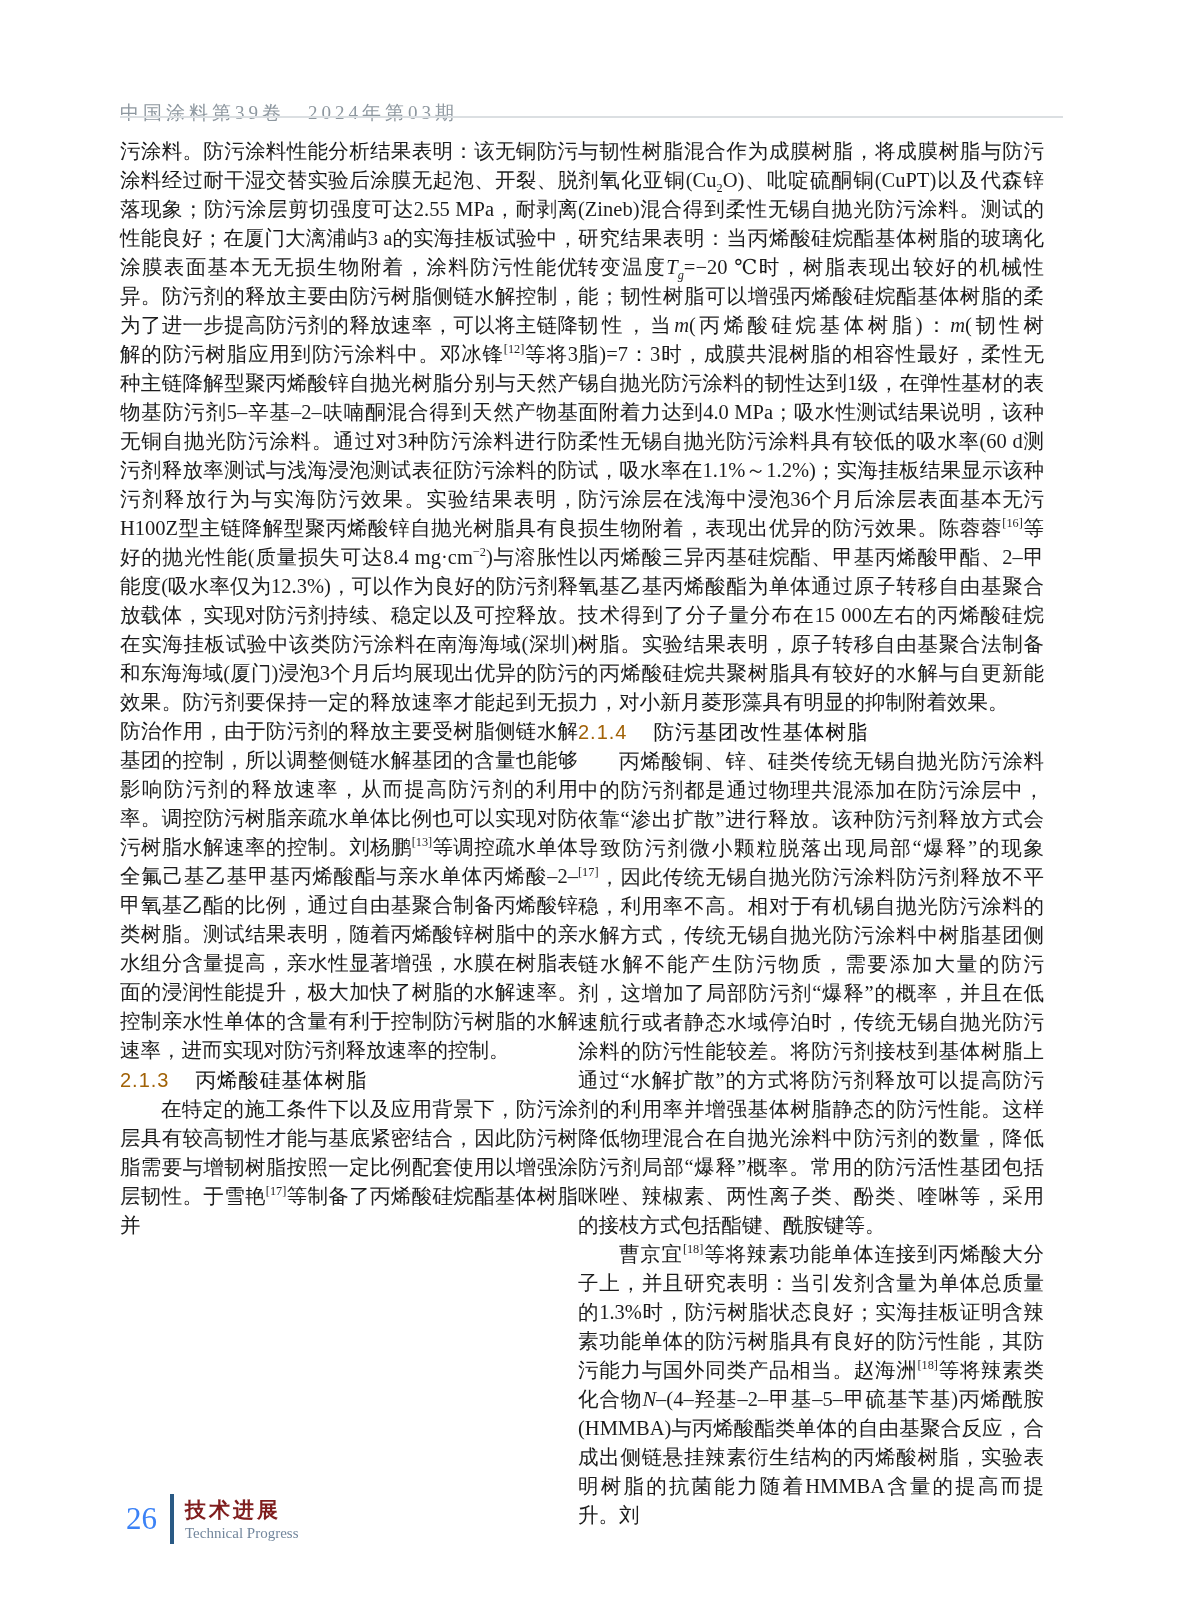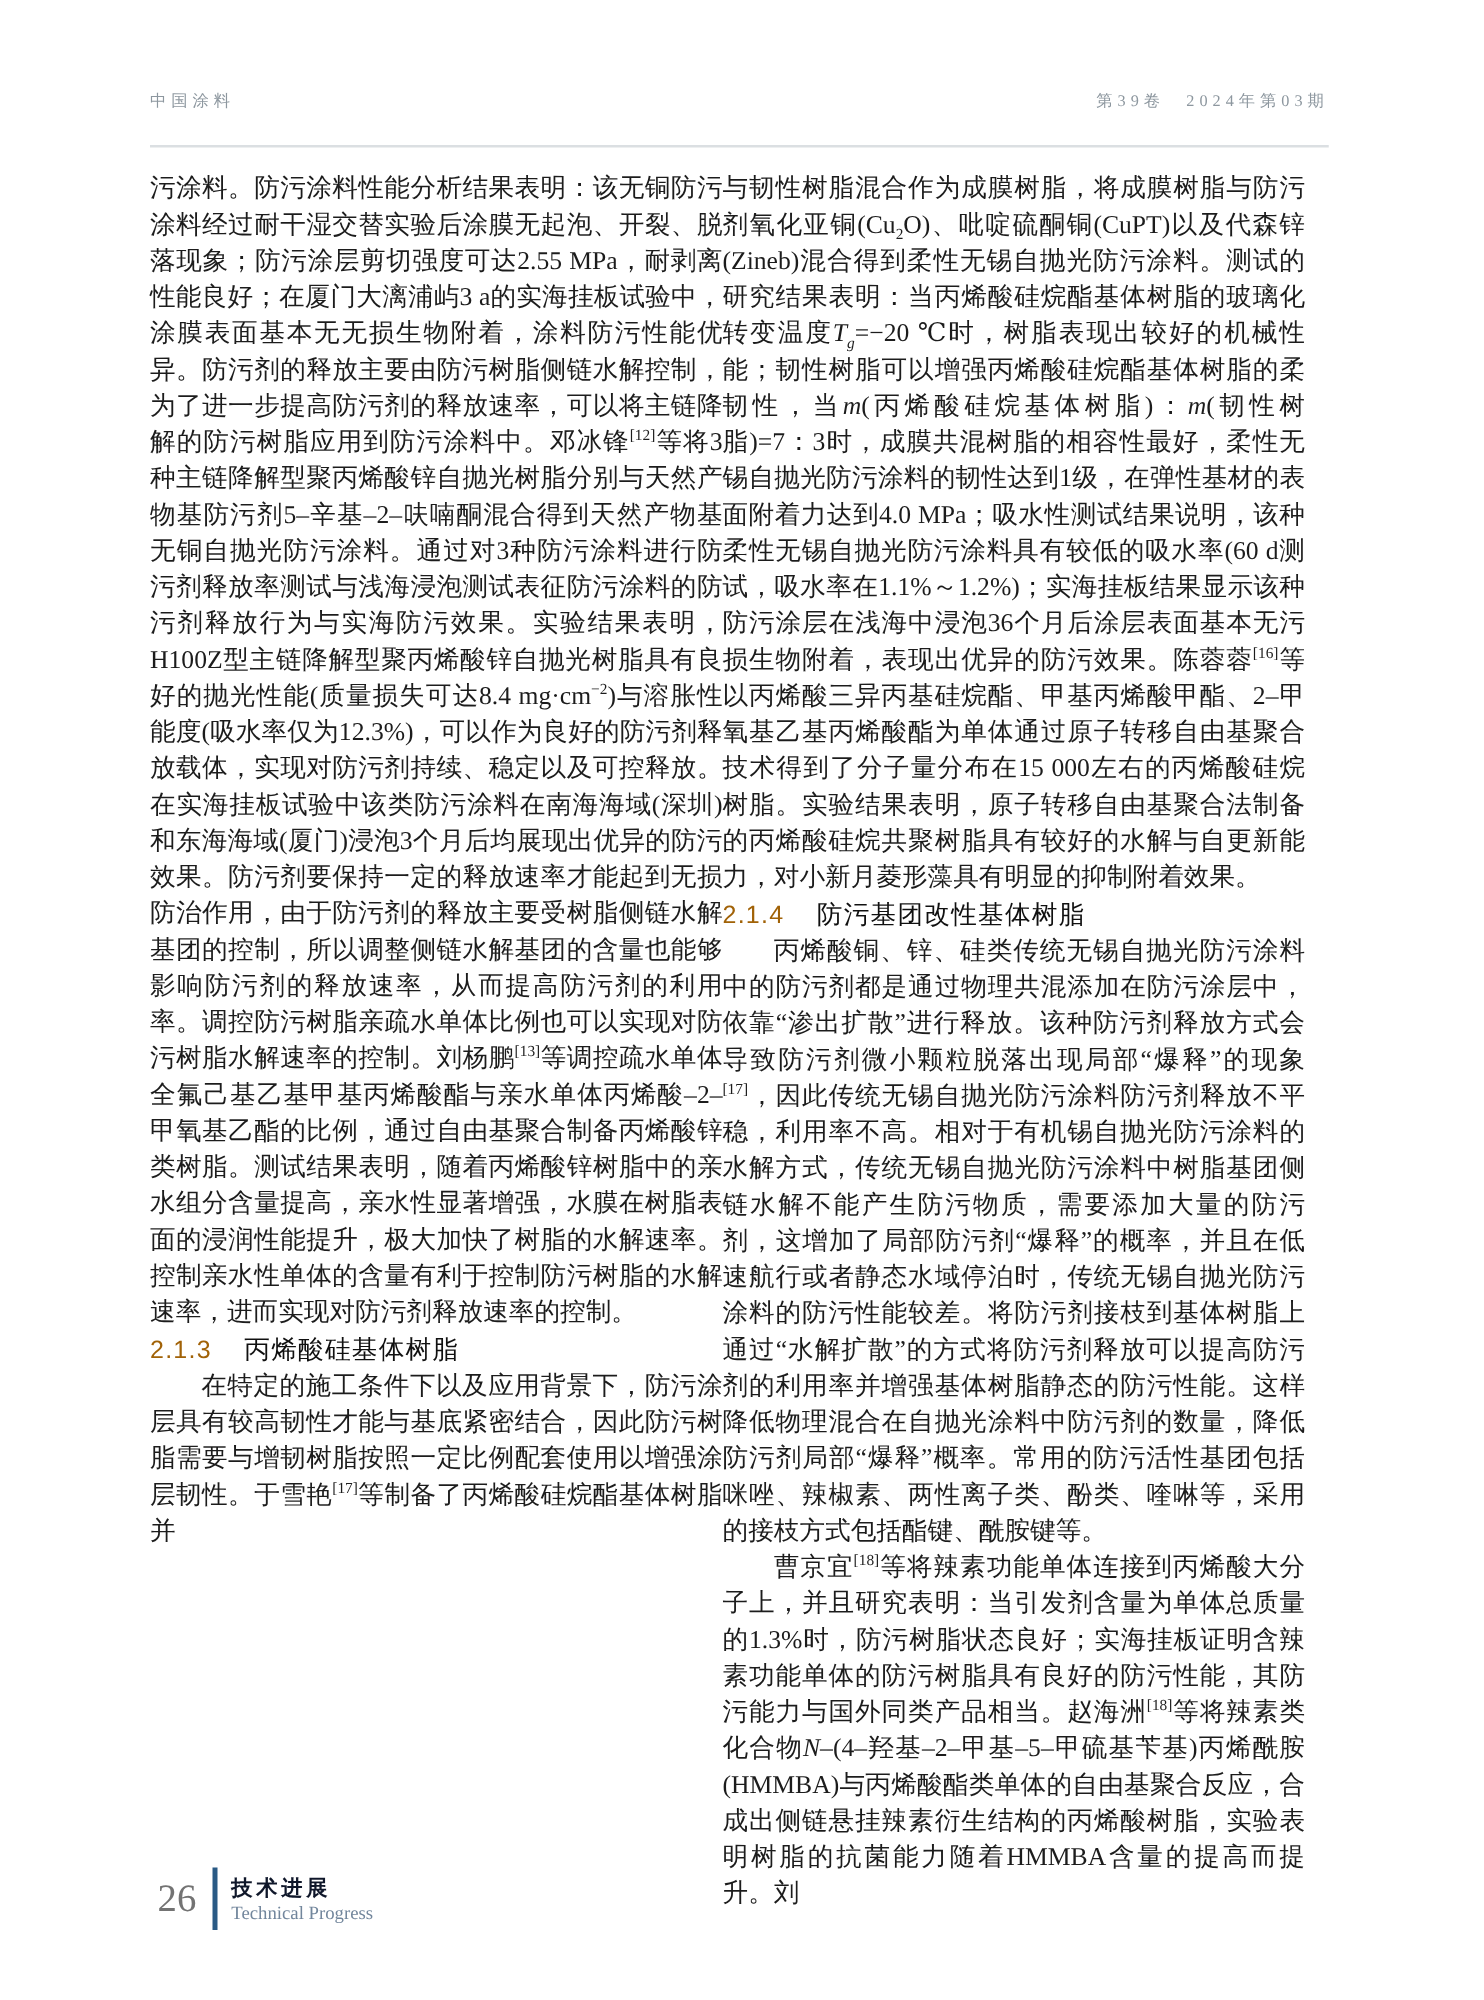--- a/index.html
+++ b/index.html
@@ -1,42 +1,42 @@
 <!DOCTYPE html>
 <html lang="zh"><head>
 <meta charset="utf-8">
 <style>
   html,body{margin:0;padding:0;background:#ffffff;}
   .page{position:relative;width:1187px;height:1600px;background:#ffffff;overflow:hidden;
         font-family:"Liberation Serif","DejaVu Serif",serif;color:#1c1c1c;}
   
-  .header{position:absolute;top:72px;left:120px;width:943px;display:flex;
-          justify-content:space-between;align-items:flex-end;
-          font-size:13px;color:#8d979f;letter-spacing:4px;}
+  .header{position:absolute;top:100px;left:120px;width:943px;display:flex;
+          justify-content:flex-start;align-items:flex-end;
+          font-size:19px;color:#8d979f;letter-spacing:4px;}
   .header-rule{position:absolute;top:116px;left:120px;width:943px;height:0;
                border-top:2px solid #dbdfe2;}
   
   .columns{position:absolute;top:137px;left:120px;width:943px;display:flex;}
   .col{text-align:justify;font-size:20.5px;line-height:29px;}
   .col-left{width:458px;}
   .col-right{width:466px;}
   .para{margin:0;text-align:justify;text-justify:inter-ideograph;}
   .para.indent{text-indent:2em;}
   sup{font-size:0.60em;line-height:0;vertical-align:super;}
   sub{font-size:0.60em;line-height:0;vertical-align:sub;}
   i{font-family:"Liberation Serif","DejaVu Serif",serif;}
   .sec-heading{font-family:"Liberation Sans","DejaVu Sans",sans-serif;margin:0;}
   .sec-num{color:#a16207;font-size:20px;letter-spacing:1px;margin-right:26px;}
   .sec-title{font-weight:normal;color:#101010;font-size:20.5px;letter-spacing:1px;}
   
   .footer{position:absolute;left:126px;top:1494px;display:flex;align-items:center;}
-  .page-num{font-size:31px;color:#737373;margin-right:13px;font-family:"Liberation Serif","DejaVu Serif",serif;}
+  .page-num{font-size:31px;color:#3b82f6;margin-right:13px;font-family:"Liberation Serif","DejaVu Serif",serif;}
   .footer-bar{width:4px;height:50px;background:#2a5a85;margin-right:11px;}
   .footer-sec{display:flex;flex-direction:column;justify-content:center;gap:1px;}
-  .sec-cn{font-size:17px;font-weight:bold;color:#0f172a;letter-spacing:3px;
+  .sec-cn{font-size:21px;font-weight:bold;color:#7f1d1d;letter-spacing:3px;
           font-family:Liberation Serif, serif;}
   .sec-en{font-size:15px;color:#72869c;font-family:"Liberation Serif","DejaVu Serif",serif;}
 </style>
 </head>
 <body>
 
 <div class="page">
 
   <div class="header">
     <span>中国涂料</span>

